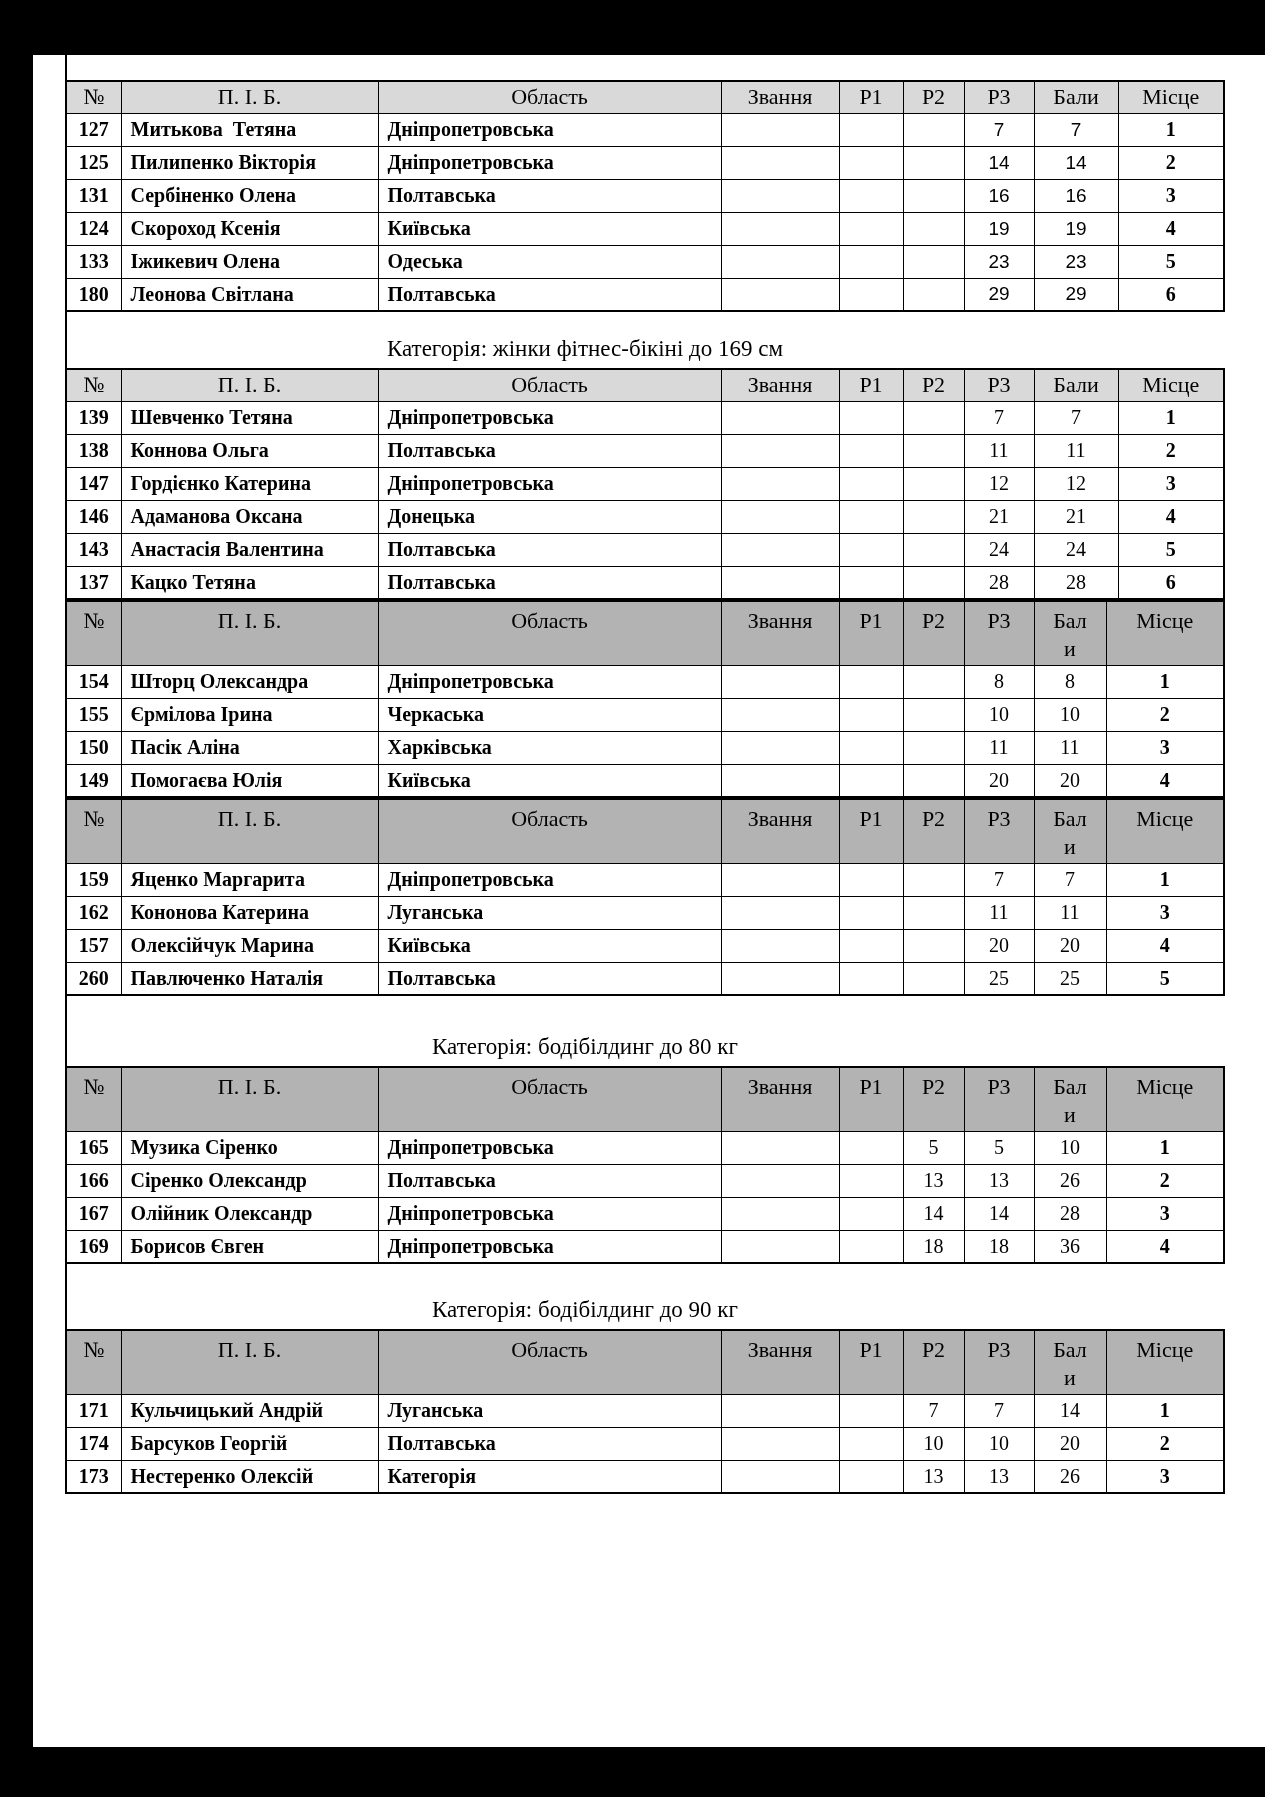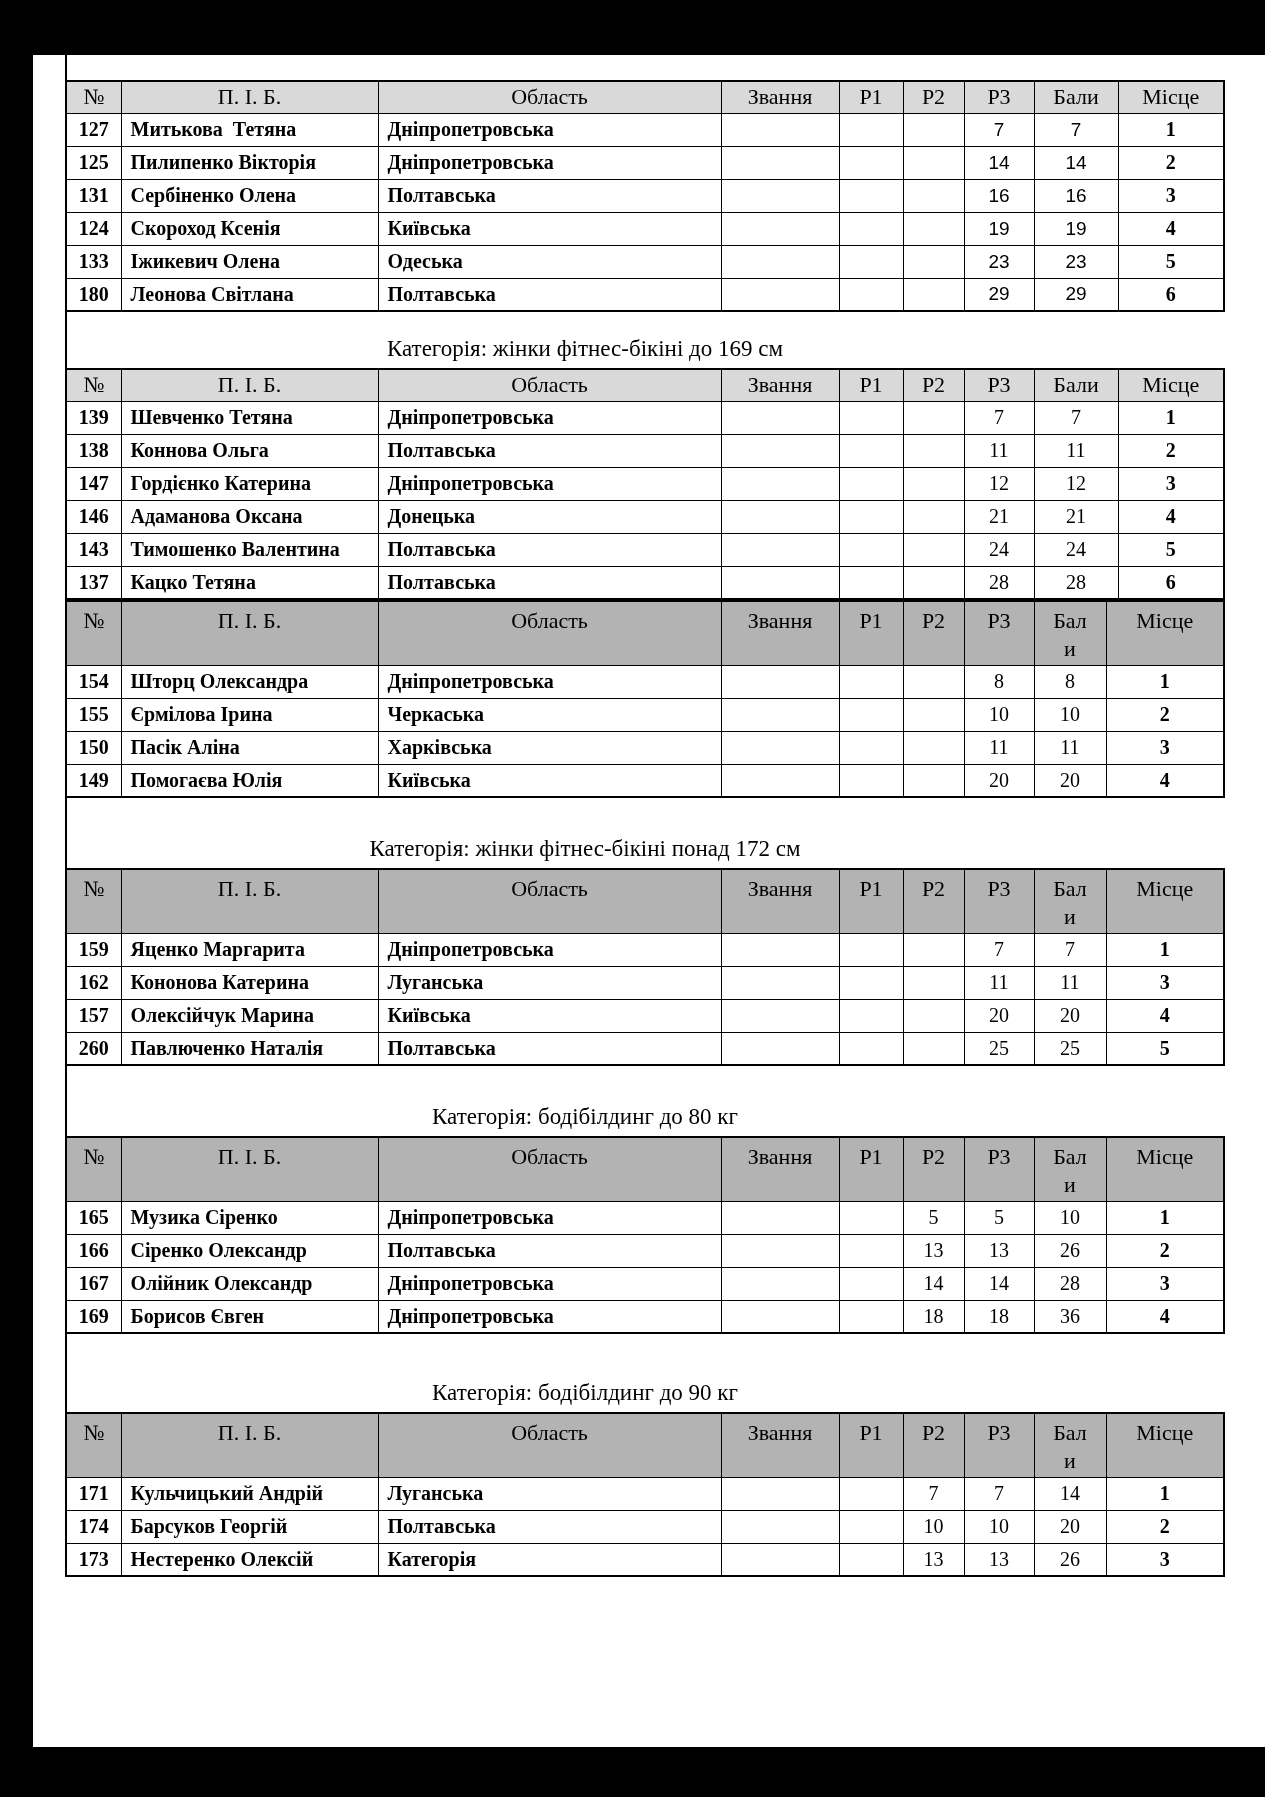--- a/index.html
+++ b/index.html
@@ -245,21 +245,21 @@
             <td class="c-region">Донецька</td>
             <td class="c-rank"></td>
             <td class="c-r1"></td>
             <td class="c-r2"></td>
             <td class="c-r3">21</td>
             <td class="c-points">21</td>
             <td class="c-place">4</td>
           </tr>
           <tr>
             <td class="c-no">143</td>
-            <td class="c-name">Тимошенко Валентина</td>
+            <td class="c-name">Анастасія Валентина</td>
             <td class="c-region">Полтавська</td>
             <td class="c-rank"></td>
             <td class="c-r1"></td>
             <td class="c-r2"></td>
             <td class="c-r3">24</td>
             <td class="c-points">24</td>
             <td class="c-place">5</td>
           </tr>
           <tr>
             <td class="c-no">137</td>
@@ -339,23 +339,20 @@
             <td class="c-region">Київська</td>
             <td class="c-rank"></td>
             <td class="c-r1"></td>
             <td class="c-r2"></td>
             <td class="c-r3">20</td>
             <td class="c-points">20</td>
             <td class="c-place">4</td>
           </tr>
         </tbody>
       </table>
-      <div class="band" style="height: 70px;">
-        <div class="category-title">Категорія: жінки фітнес-бікіні понад 172 см</div>
-      </div>
       <table class="results dark">
         <colgroup>
           <col style="width: 55px;">
           <col style="width: 257px;">
           <col style="width: 343px;">
           <col style="width: 118px;">
           <col style="width: 64px;">
           <col style="width: 61px;">
           <col style="width: 70px;">
           <col style="width: 72px;">
@@ -489,21 +486,21 @@
             <td class="c-region">Дніпропетровська</td>
             <td class="c-rank"></td>
             <td class="c-r1"></td>
             <td class="c-r2">18</td>
             <td class="c-r3">18</td>
             <td class="c-points">36</td>
             <td class="c-place">4</td>
           </tr>
         </tbody>
       </table>
-      <div class="band" style="height: 78px; align-items: flex-end;">
+      <div class="band" style="height: 65px; align-items: flex-end;">
         <div class="category-title">Категорія: бодібілдинг до 90 кг</div>
       </div>
       <table class="results dark">
         <colgroup>
           <col style="width: 55px;">
           <col style="width: 257px;">
           <col style="width: 343px;">
           <col style="width: 118px;">
           <col style="width: 64px;">
           <col style="width: 61px;">

